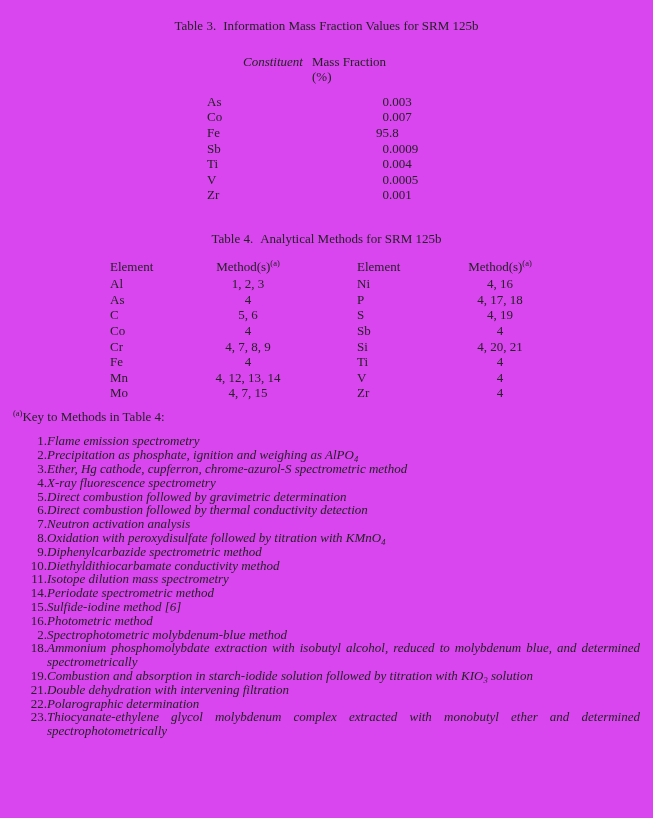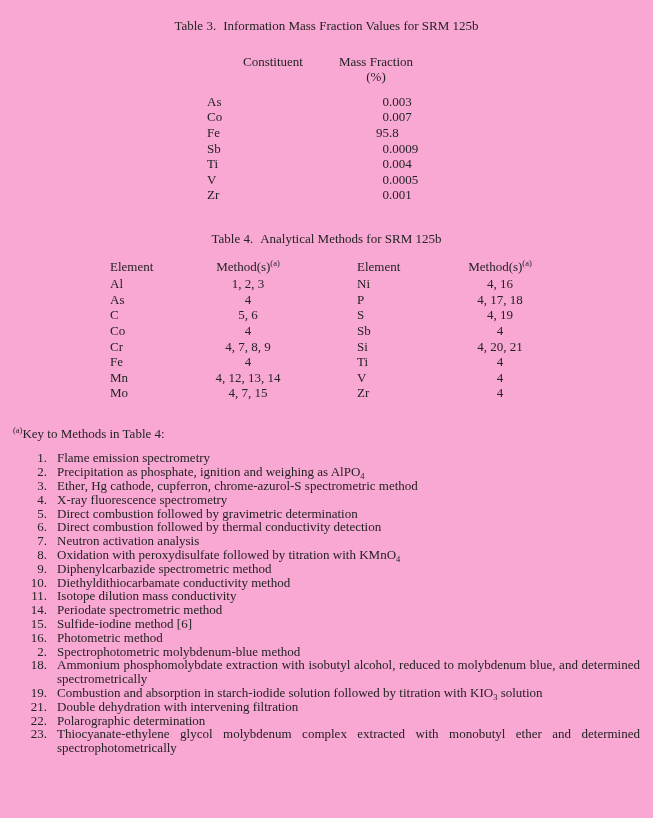--- a/index.html
+++ b/index.html
@@ -1,50 +1,50 @@
 <!DOCTYPE html>
 <html><head>
 <meta charset="utf-8">
 <style>
   html,body{margin:0;padding:0;background:#ffffff;}
   .page{
     position:relative;width:653px;height:818px;box-sizing:border-box;
-    background:#f9a8d4;color:#232323;
+    background:#d946ef;color:#232323;
     font-family:"Liberation Serif","DejaVu Serif",serif;
     font-size:13px;line-height:15.6px;
     padding-top:18px;overflow:hidden;
   }
   .title{text-align:center;}
   .tlabel{margin-right:7px;}
 
   
   .t3-head{position:relative;height:31.2px;margin-top:20px;}
-  .t3-h1{position:absolute;left:243px;top:0;}
-  .t3-h2{position:absolute;left:312px;top:0;width:128px;text-align:center;}
+  .t3-h1{position:absolute;left:243px;top:0;font-style:italic;}
+  .t3-h2{position:absolute;left:312px;top:0;width:128px;text-align:left;}
   .t3-rows{margin-top:9px;}
   .t3-row{display:flex;margin-left:207px;}
   .t3-el{width:143px;}
   .t3-int{width:39px;text-align:right;}
 
   
   .t4-title{margin-top:28px;}
   .t4-row{display:flex;margin-left:110px;}
   .t4-head{margin-top:12px;}
   .t4-rows{margin-top:2px;}
   .c1{width:85px;}
   .c2{width:106px;text-align:center;}
   .c3{width:85px;margin-left:56px;}
   .c4{width:116px;text-align:center;}
 
   
-  .footnote{margin-top:25px;margin-left:13px;}
+  .footnote{margin-top:8px;margin-left:13px;}
   .key-list{margin:10px 13px 0 13px;line-height:13.8px;}
   .key-item{display:flex;align-items:baseline;}
   .key-num{flex:none;width:34px;text-align:right;}
-  .key-text{flex:1;margin-left:10px;text-align:justify;}
+  .key-text{flex:1;text-align:justify;font-style:italic;}
 
   sup,sub{vertical-align:baseline;}
   .sp{font-size:8.5px;line-height:0;position:relative;top:-4.5px;}
   .sb{font-size:8.5px;line-height:0;position:relative;top:2.5px;}
 </style>
 </head>
 <body>
 
 <div class="page">
 
@@ -221,21 +221,21 @@
         <span class="key-text"><span>Diphenylcarbazide spectrometric method</span><sub class="sb"></sub><span></span></span>
       </div>
 
       <div class="key-item">
         <span class="key-num">10.</span>
         <span class="key-text"><span>Diethyldithiocarbamate conductivity method</span><sub class="sb"></sub><span></span></span>
       </div>
 
       <div class="key-item">
         <span class="key-num">11.</span>
-        <span class="key-text"><span>Isotope dilution mass conductivity</span><sub class="sb"></sub><span></span></span>
+        <span class="key-text"><span>Isotope dilution mass spectrometry</span><sub class="sb"></sub><span></span></span>
       </div>
 
 
 
       <div class="key-item">
         <span class="key-num">14.</span>
         <span class="key-text"><span>Periodate spectrometric method</span><sub class="sb"></sub><span></span></span>
       </div>
 
       <div class="key-item">

